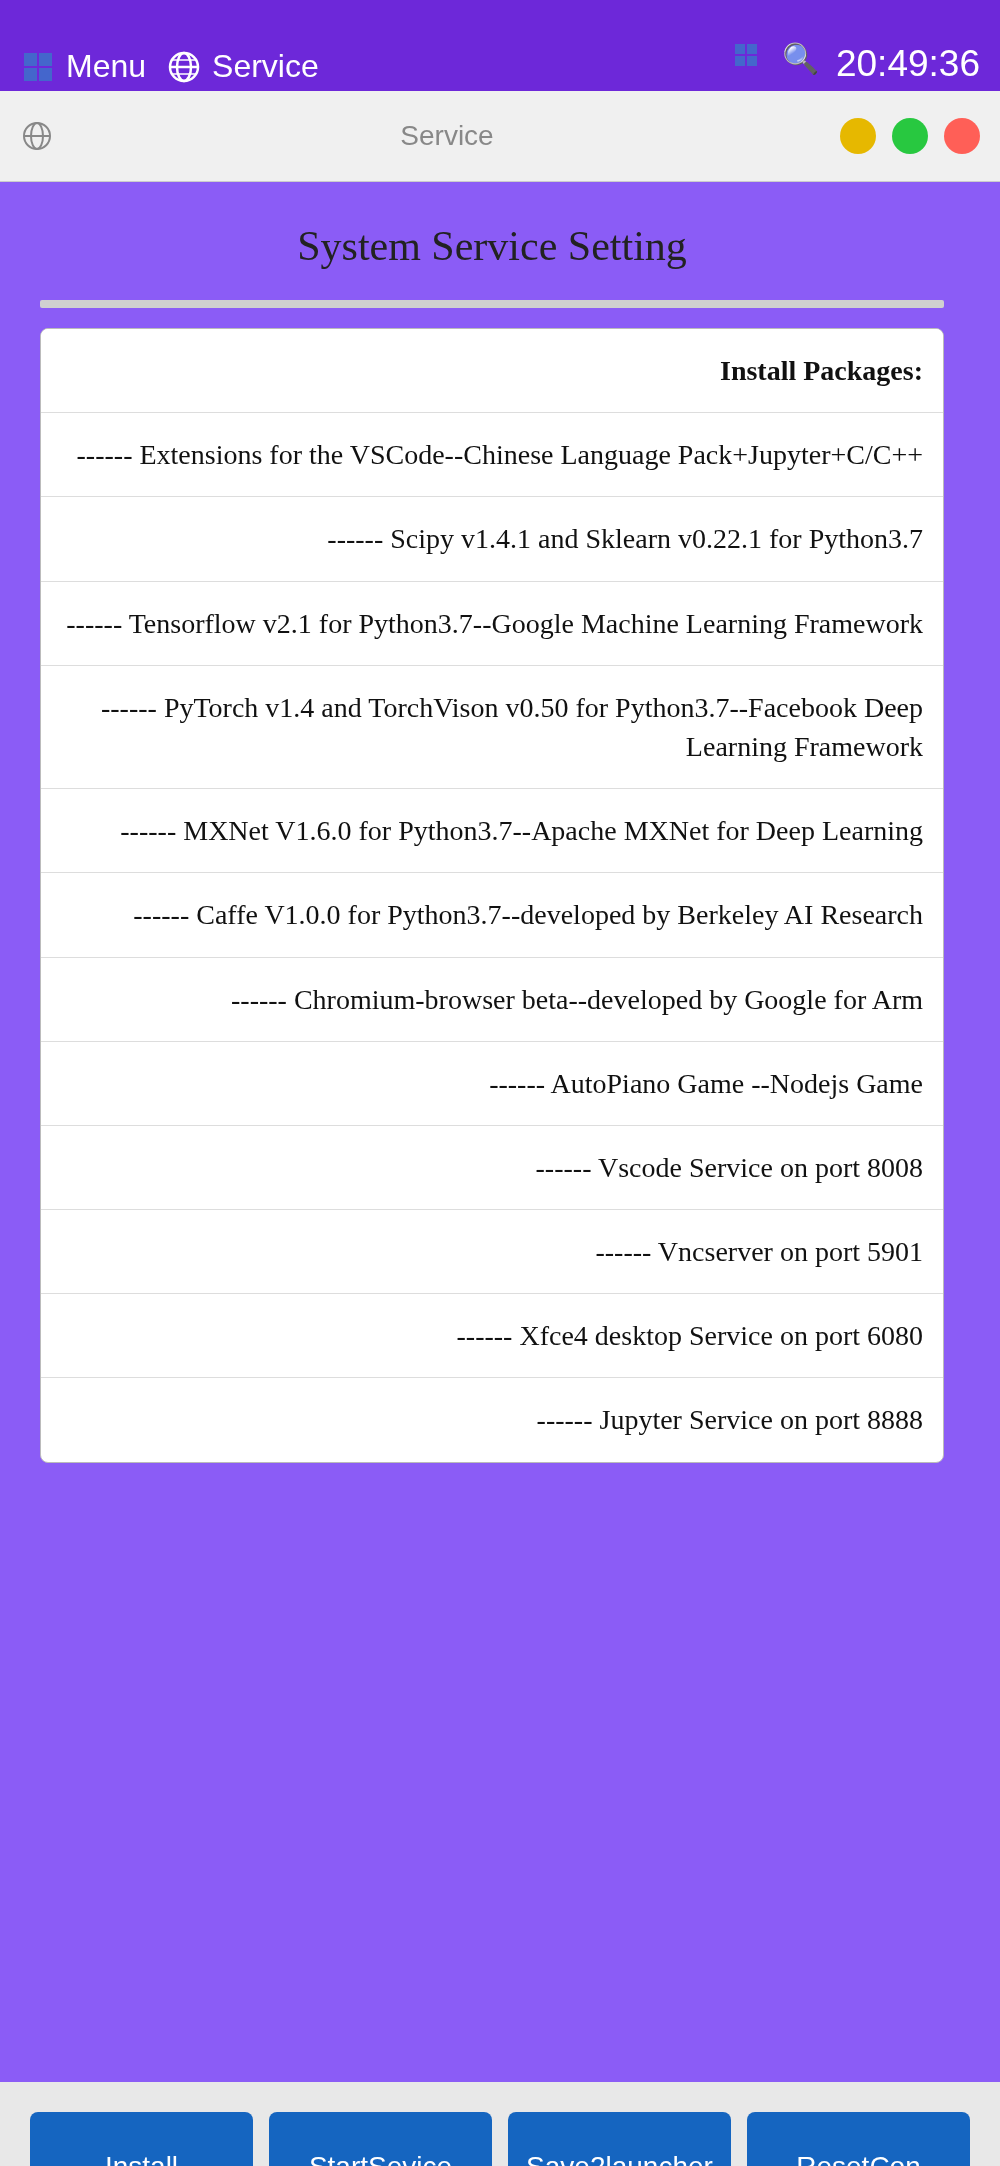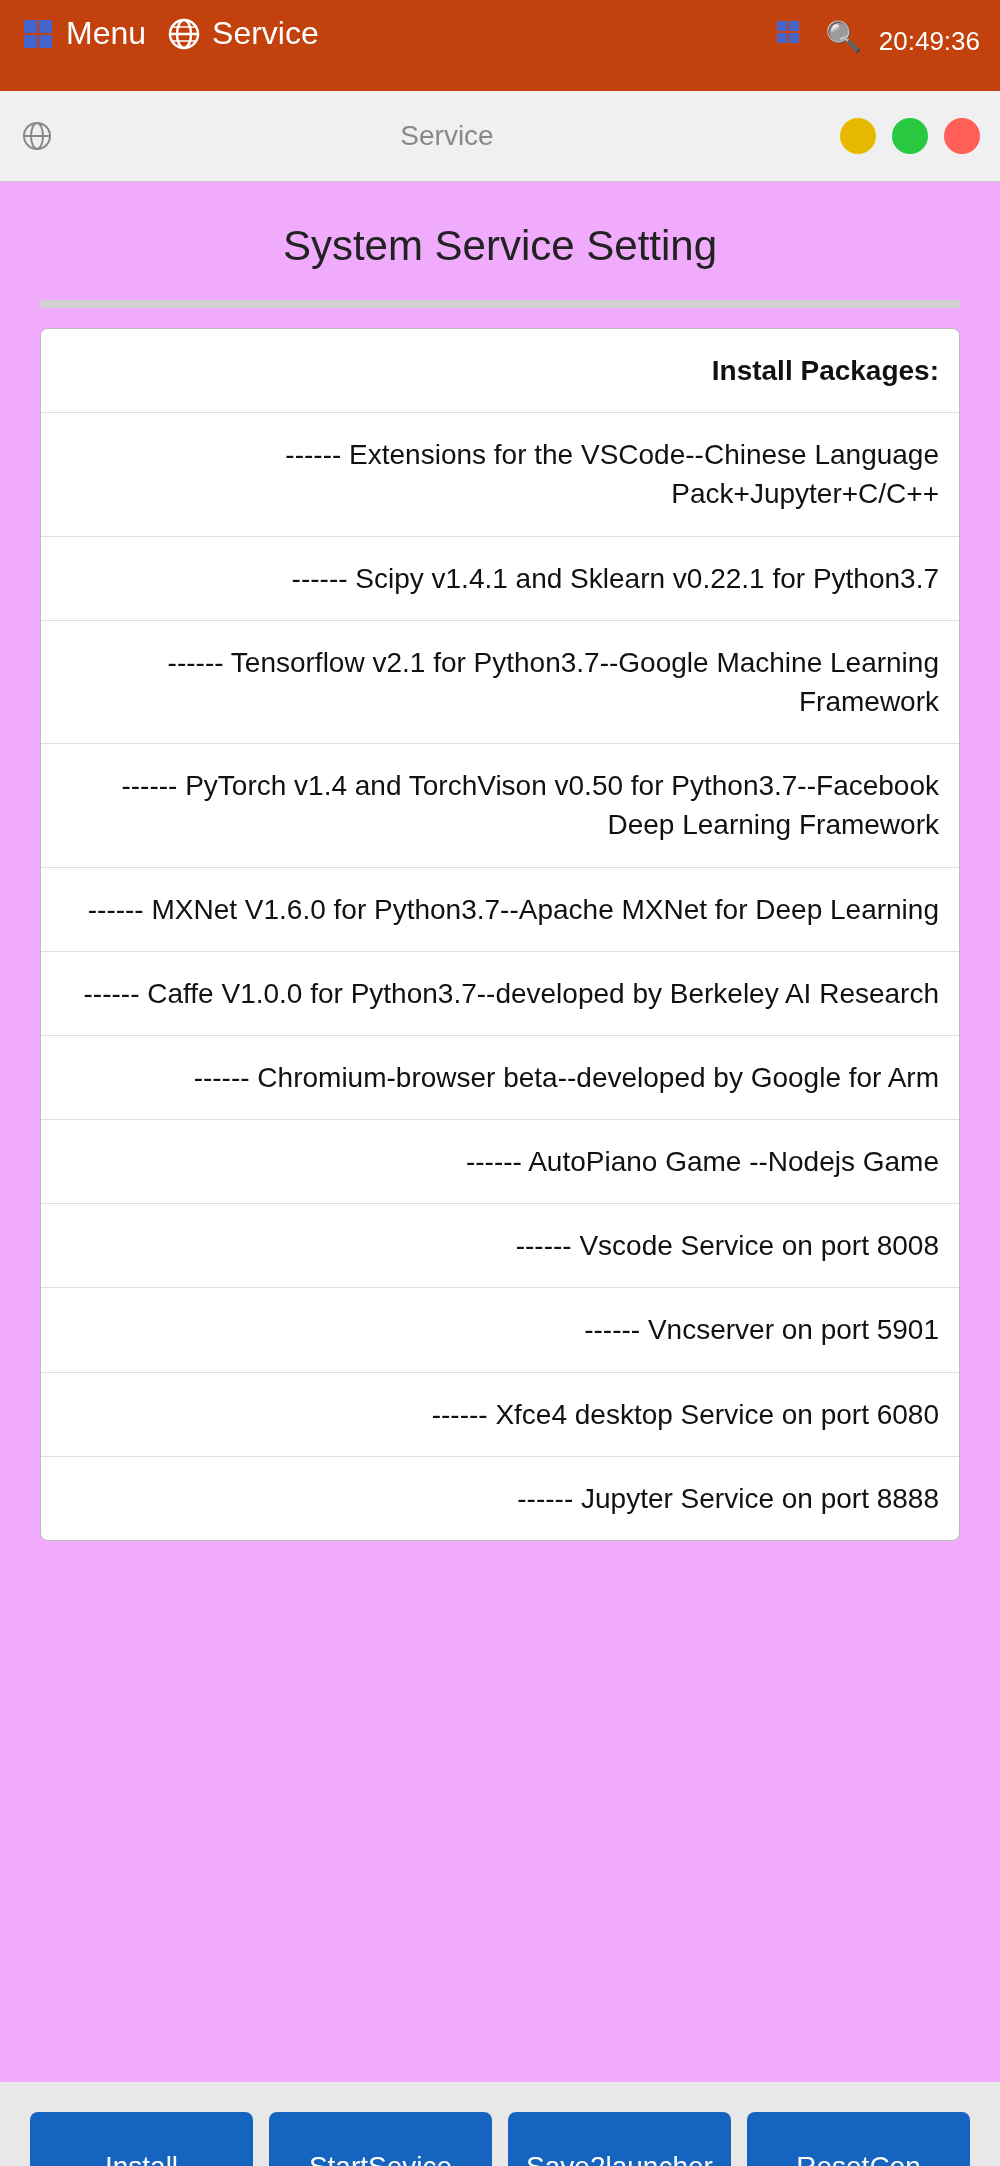--- a/index.html
+++ b/index.html
@@ -8,25 +8,25 @@
       min-height: 2166px;
       background: #1a1a1a;
       font-family: -apple-system, BlinkMacSystemFont, 'Segoe UI', sans-serif;
       overflow-x: hidden;
     }
 
     
     .status-bar {
       width: 100%;
       height: 91px;
-      background: #c2410c;
-      display: flex;
-      align-items: flex-start;
+      background: #6d28d9;
+      display: flex;
+      align-items: flex-end;
       justify-content: space-between;
-      padding: 15px 20px;
+      padding: 6px 20px;
     }
     .status-bar-left {
       display: flex;
       align-items: center;
       gap: 20px;
     }
     .status-bar-right {
       display: flex;
       align-items: center;
       gap: 16px;
@@ -42,21 +42,21 @@
     .service-btn {
       display: flex;
       align-items: center;
       gap: 10px;
       color: white;
       font-size: 32px;
       font-weight: 400;
     }
     .time-text {
       color: white;
-      font-size: 26px;
+      font-size: 37px;
       font-weight: 500;
       margin-top: 11px;
     }
     .search-icon-top {
       color: white;
       font-size: 30px;
     }
 
     
     .title-bar {
@@ -90,23 +90,24 @@
       border: none;
       cursor: pointer;
     }
     .btn-yellow { background: #e6b800; }
     .btn-green { background: #28c840; }
     .btn-red { background: #ff5f57; }
 
     
     .main-content {
       width: 100%;
-      background: #f0abfc;
-      padding: 0 40px 40px 40px;
+      background: #8b5cf6;
+      padding: 0 56px 40px 40px;
       min-height: 1900px;
+      font-family: Liberation Serif, serif;
     }
 
     
     .page-title {
       text-align: center;
       font-size: 42px;
       font-weight: 500;
       padding: 40px 0 30px 0;
       color: #222;
     }

